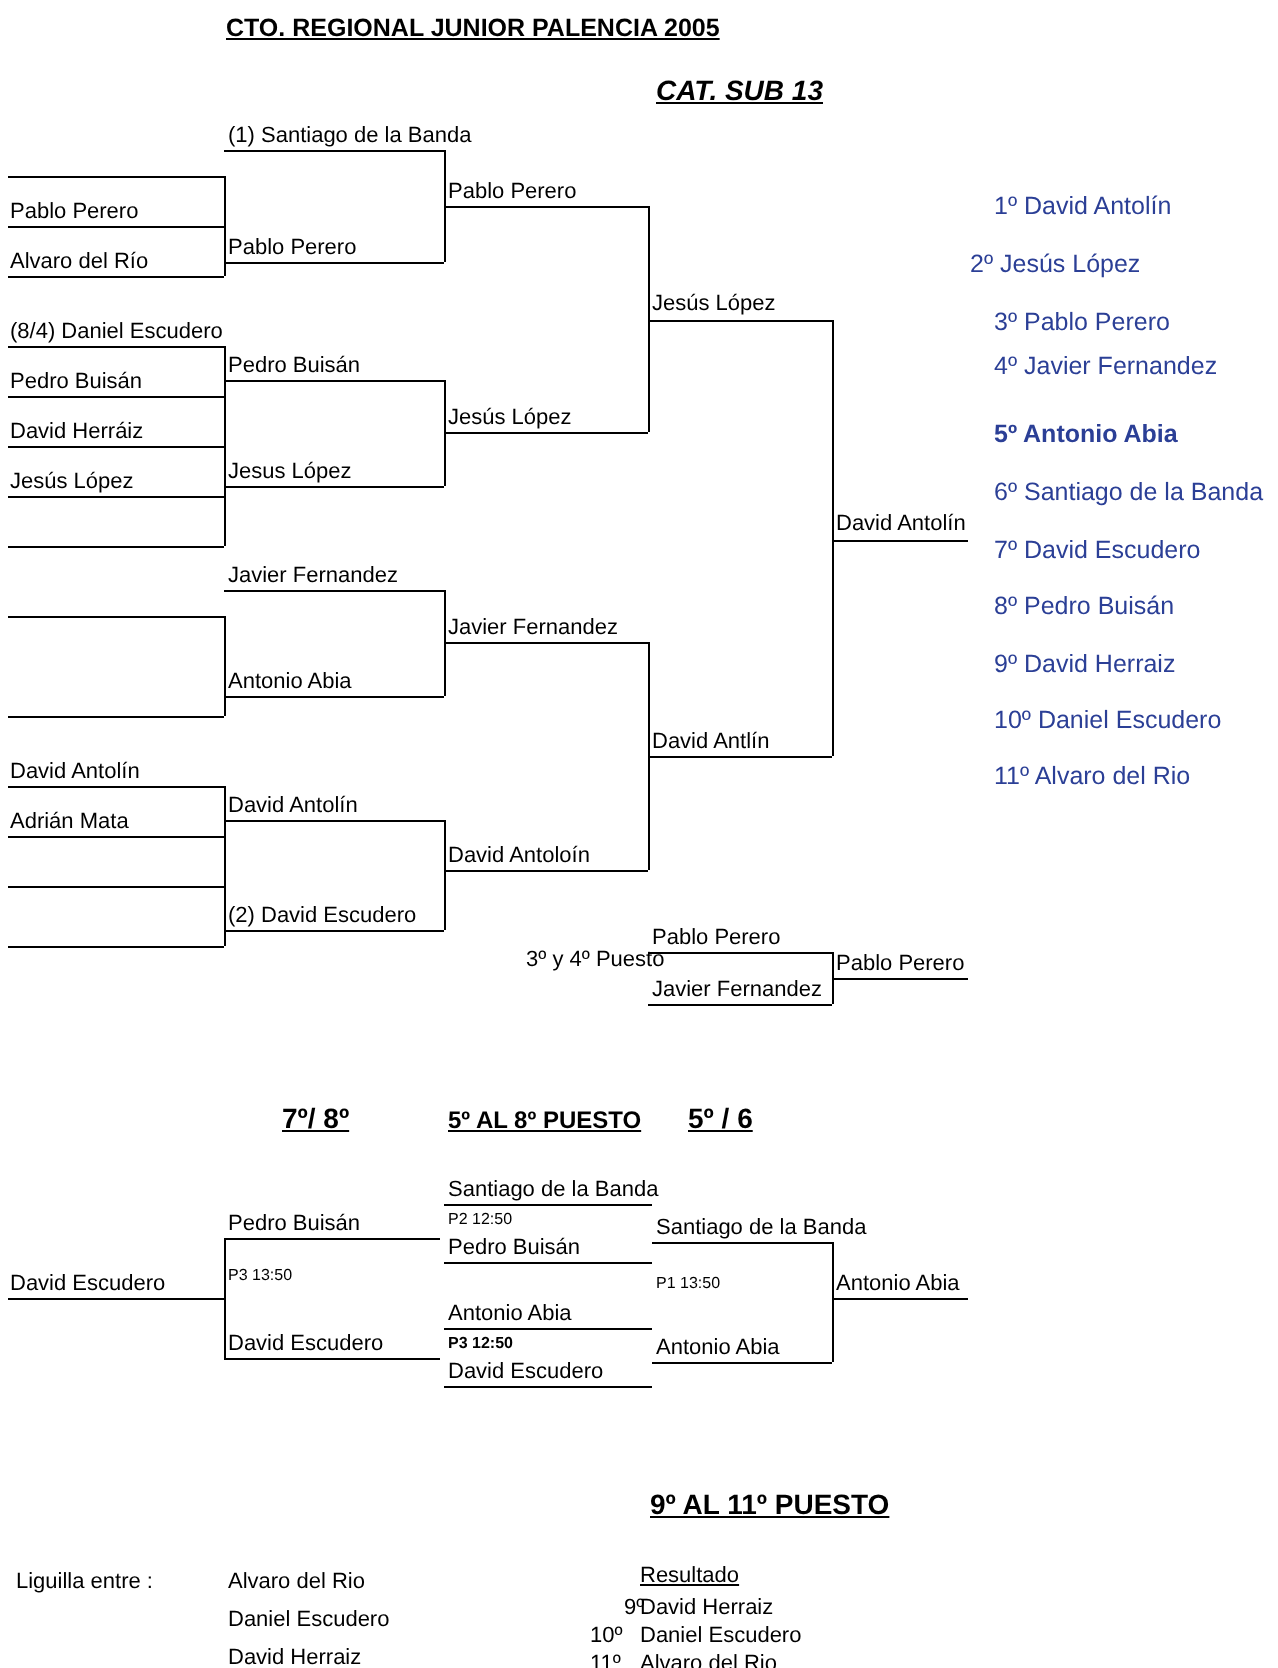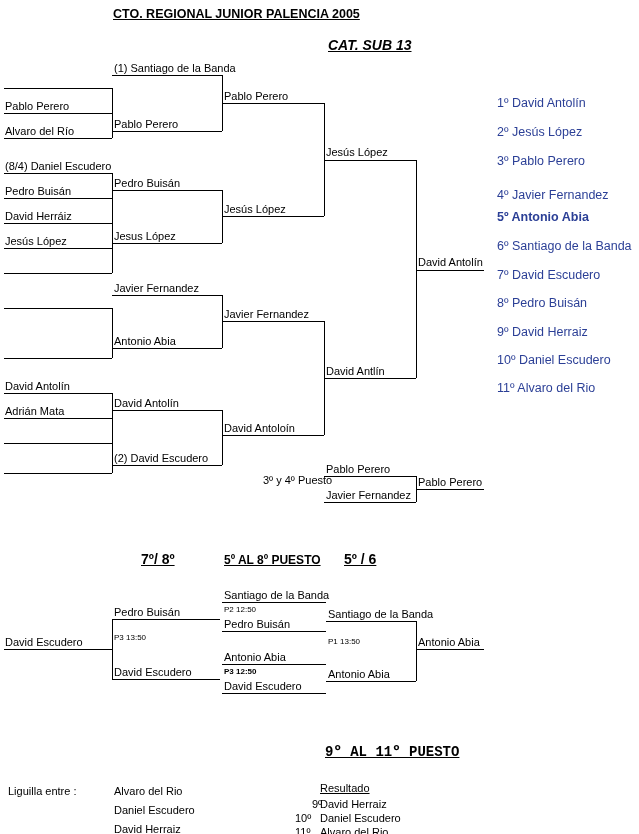--- a/index.html
+++ b/index.html
@@ -144,23 +144,23 @@
 <div class="lbl" style="left:263px; top:474px;">3º y 4º Puesto</div>
 <div class="lbl" style="left:326px; top:463px;">Pablo Perero</div>
 <div class="hline" style="left:324px; top:476px; width:92px;"></div>
 <div class="lbl" style="left:326px; top:489px;">Javier Fernandez</div>
 <div class="hline" style="left:324px; top:502px; width:92px;"></div>
 <div class="vline" style="left:416px; top:476px; height:26px;"></div>
 <div class="lbl" style="left:418px; top:476px;">Pablo Perero</div>
 <div class="hline" style="left:416px; top:489px; width:68px;"></div>
 
 <div class="rank" style="left:497px; top:96px;">1º David Antolín</div>
-<div class="rank" style="left:497px; top:125px;">2º Jesús López</div>
+<div class="rank" style="left:485px; top:125px;">2º Jesús López</div>
 <div class="rank" style="left:497px; top:154px;">3º Pablo Perero</div>
-<div class="rank" style="left:497px; top:188px;">4º Javier Fernandez</div>
+<div class="rank" style="left:497px; top:176px;">4º Javier Fernandez</div>
 <div class="rank" style="left:497px; top:210px;font-weight:bold;">5º Antonio Abia</div>
 <div class="rank" style="left:497px; top:239px;">6º Santiago de la Banda</div>
 <div class="rank" style="left:497px; top:268px;">7º David Escudero</div>
 <div class="rank" style="left:497px; top:296px;">8º Pedro Buisán</div>
 <div class="rank" style="left:497px; top:325px;">9º David Herraiz</div>
 <div class="rank" style="left:497px; top:353px;">10º Daniel Escudero</div>
 <div class="rank" style="left:497px; top:381px;">11º Alvaro del Rio</div>
 
 <div class="title" style="left:141px; top:551px; font-size:14px;">7º/ 8º</div>
 <div class="title" style="left:224px; top:553px; font-size:12px;">5º AL 8º PUESTO</div>
@@ -189,21 +189,21 @@
 
 <div class="lbl" style="left:328px; top:608px;">Santiago de la Banda</div>
 <div class="hline" style="left:326px; top:621px; width:90px;"></div>
 <div class="small" style="left:328px; top:637px;">P1 13:50</div>
 <div class="lbl" style="left:328px; top:668px;">Antonio Abia</div>
 <div class="hline" style="left:326px; top:681px; width:90px;"></div>
 <div class="vline" style="left:416px; top:621px; height:60px;"></div>
 <div class="lbl" style="left:418px; top:636px;">Antonio Abia</div>
 <div class="hline" style="left:416px; top:649px; width:68px;"></div>
 
-<div class="title" style="left:325px; top:744px; font-size:14px;font-family:Liberation Mono, monospace;">9º AL 11º PUESTO</div>
+<div class="title" style="left:325px; top:744px; font-size:14px;">9º AL 11º PUESTO</div>
 
 <div class="lbl" style="left:8px; top:785px;">Liguilla entre :</div>
 <div class="lbl" style="left:114px; top:785px;">Alvaro del Rio</div>
 <div class="lbl" style="left:114px; top:804px;">Daniel Escudero</div>
 <div class="lbl" style="left:114px; top:823px;">David Herraiz</div>
 
 <div class="lbl under" style="left:320px; top:782px;">Resultado</div>
 <div class="lbl" style="left:312px; top:798px;">9º</div>
 <div class="lbl" style="left:320px; top:798px;">David Herraiz</div>
 <div class="lbl" style="left:295px; top:812px;">10º</div>

